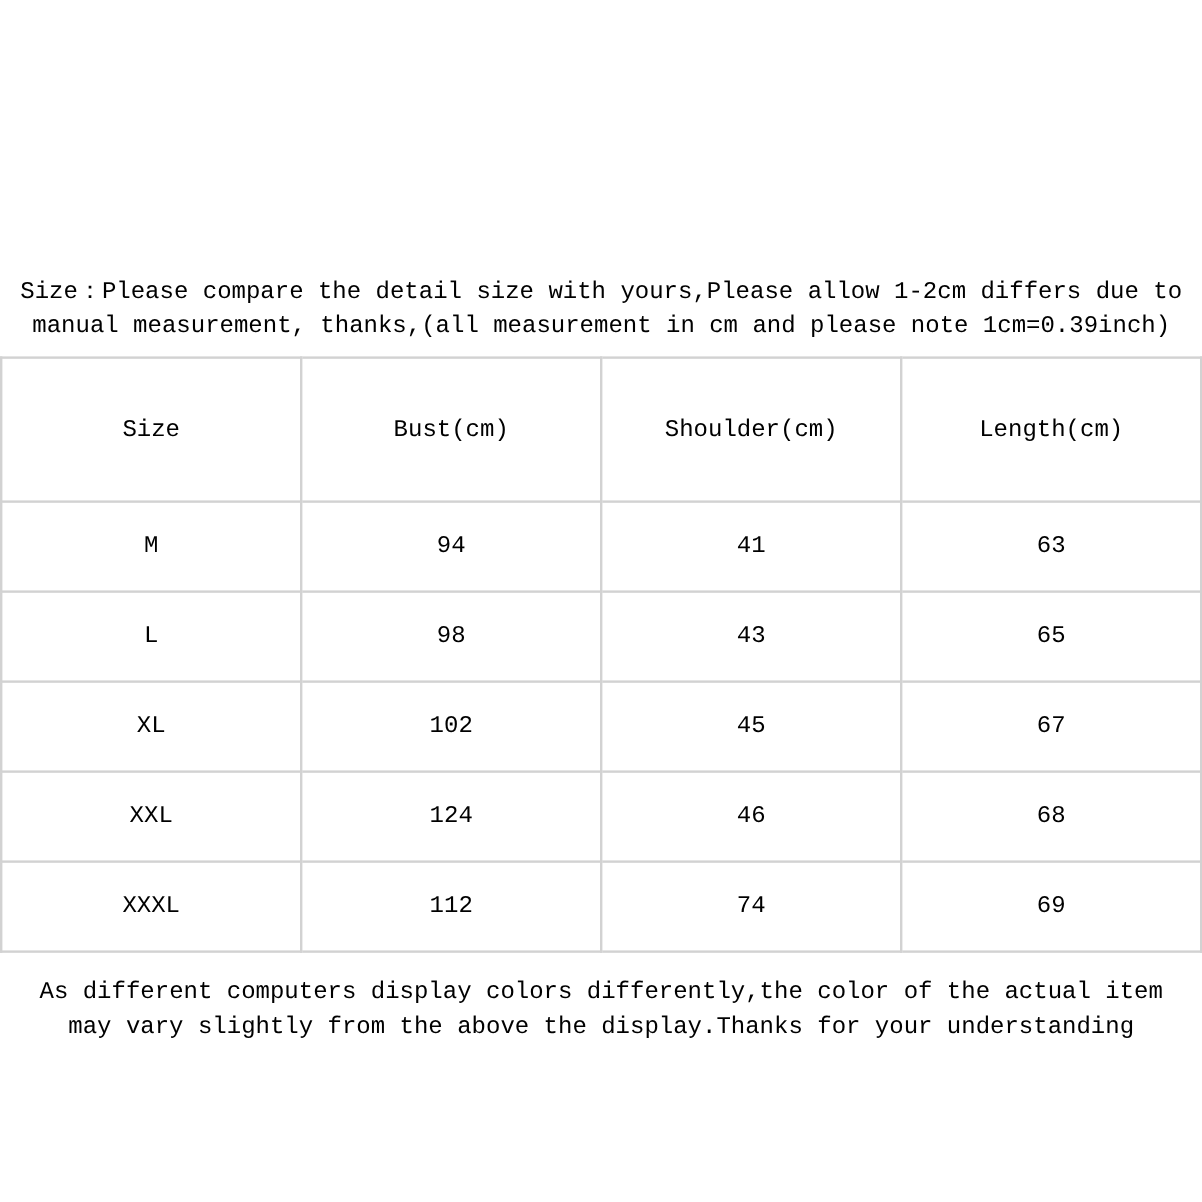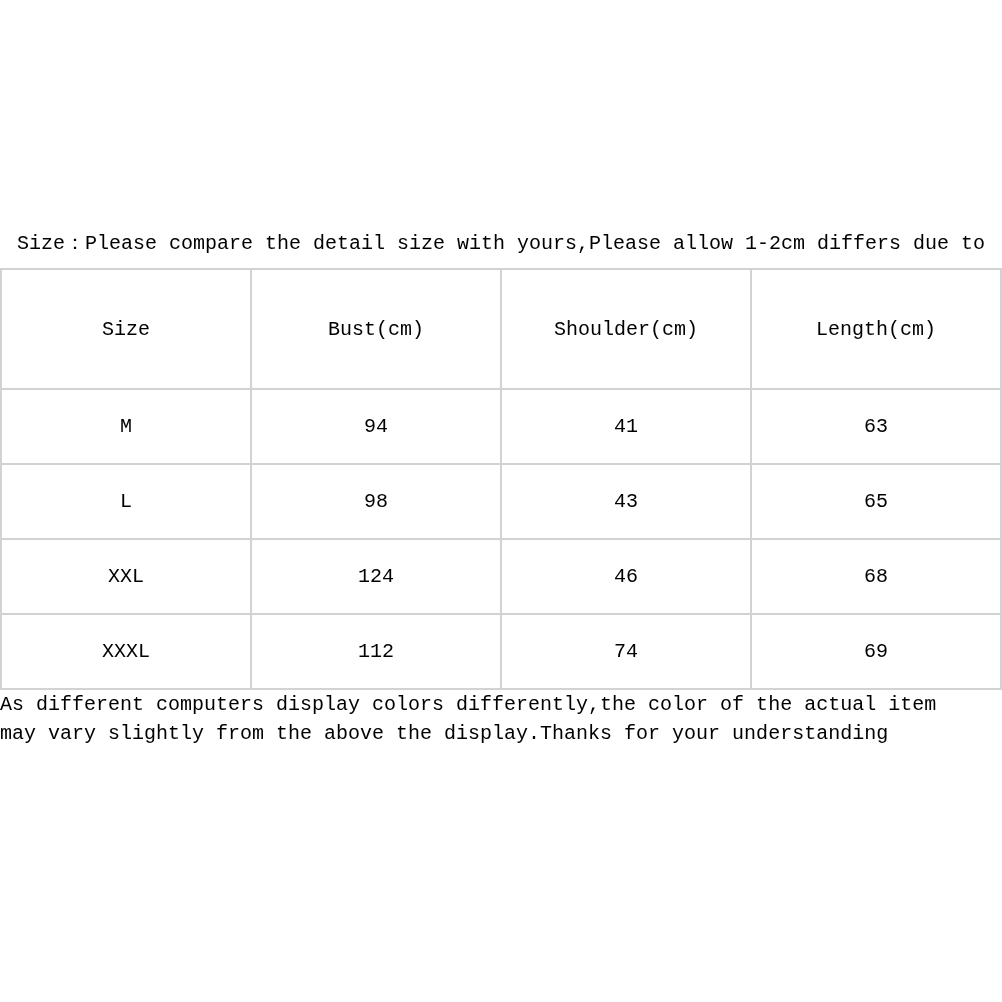--- a/index.html
+++ b/index.html
@@ -44,32 +44,35 @@
     padding: 8px;
   }
   .size-table thead th {
     height: 102px;
   }
   .size-table tbody td {
     height: 57px;
   }
   .footer {
     margin: 0;
+    padding-top: 19px;
+    text-align: center;
     font-size: 20px;
     line-height: 29px;
     white-space: nowrap;
   }
 </style>
 </head>
 <body>
 
 <div class="page">
 
   <p class="intro">
     <span>Size：Please compare the detail size with yours,Please allow 1-2cm differs due to</span><br>
+    <span>manual measurement, thanks,(all measurement in cm and please note 1cm=0.39inch)</span>
   </p>
 
   <table class="size-table">
     <thead>
       <tr>
         <th>Size</th>
         <th>Bust(cm)</th>
         <th>Shoulder(cm)</th>
         <th>Length(cm)</th>
       </tr>
@@ -81,20 +84,26 @@
         <td>41</td>
         <td>63</td>
       </tr>
       <tr>
         <td>L</td>
         <td>98</td>
         <td>43</td>
         <td>65</td>
       </tr>
       <tr>
+        <td>XL</td>
+        <td>102</td>
+        <td>45</td>
+        <td>67</td>
+      </tr>
+      <tr>
         <td>XXL</td>
         <td>124</td>
         <td>46</td>
         <td>68</td>
       </tr>
       <tr>
         <td>XXXL</td>
         <td>112</td>
         <td>74</td>
         <td>69</td>

